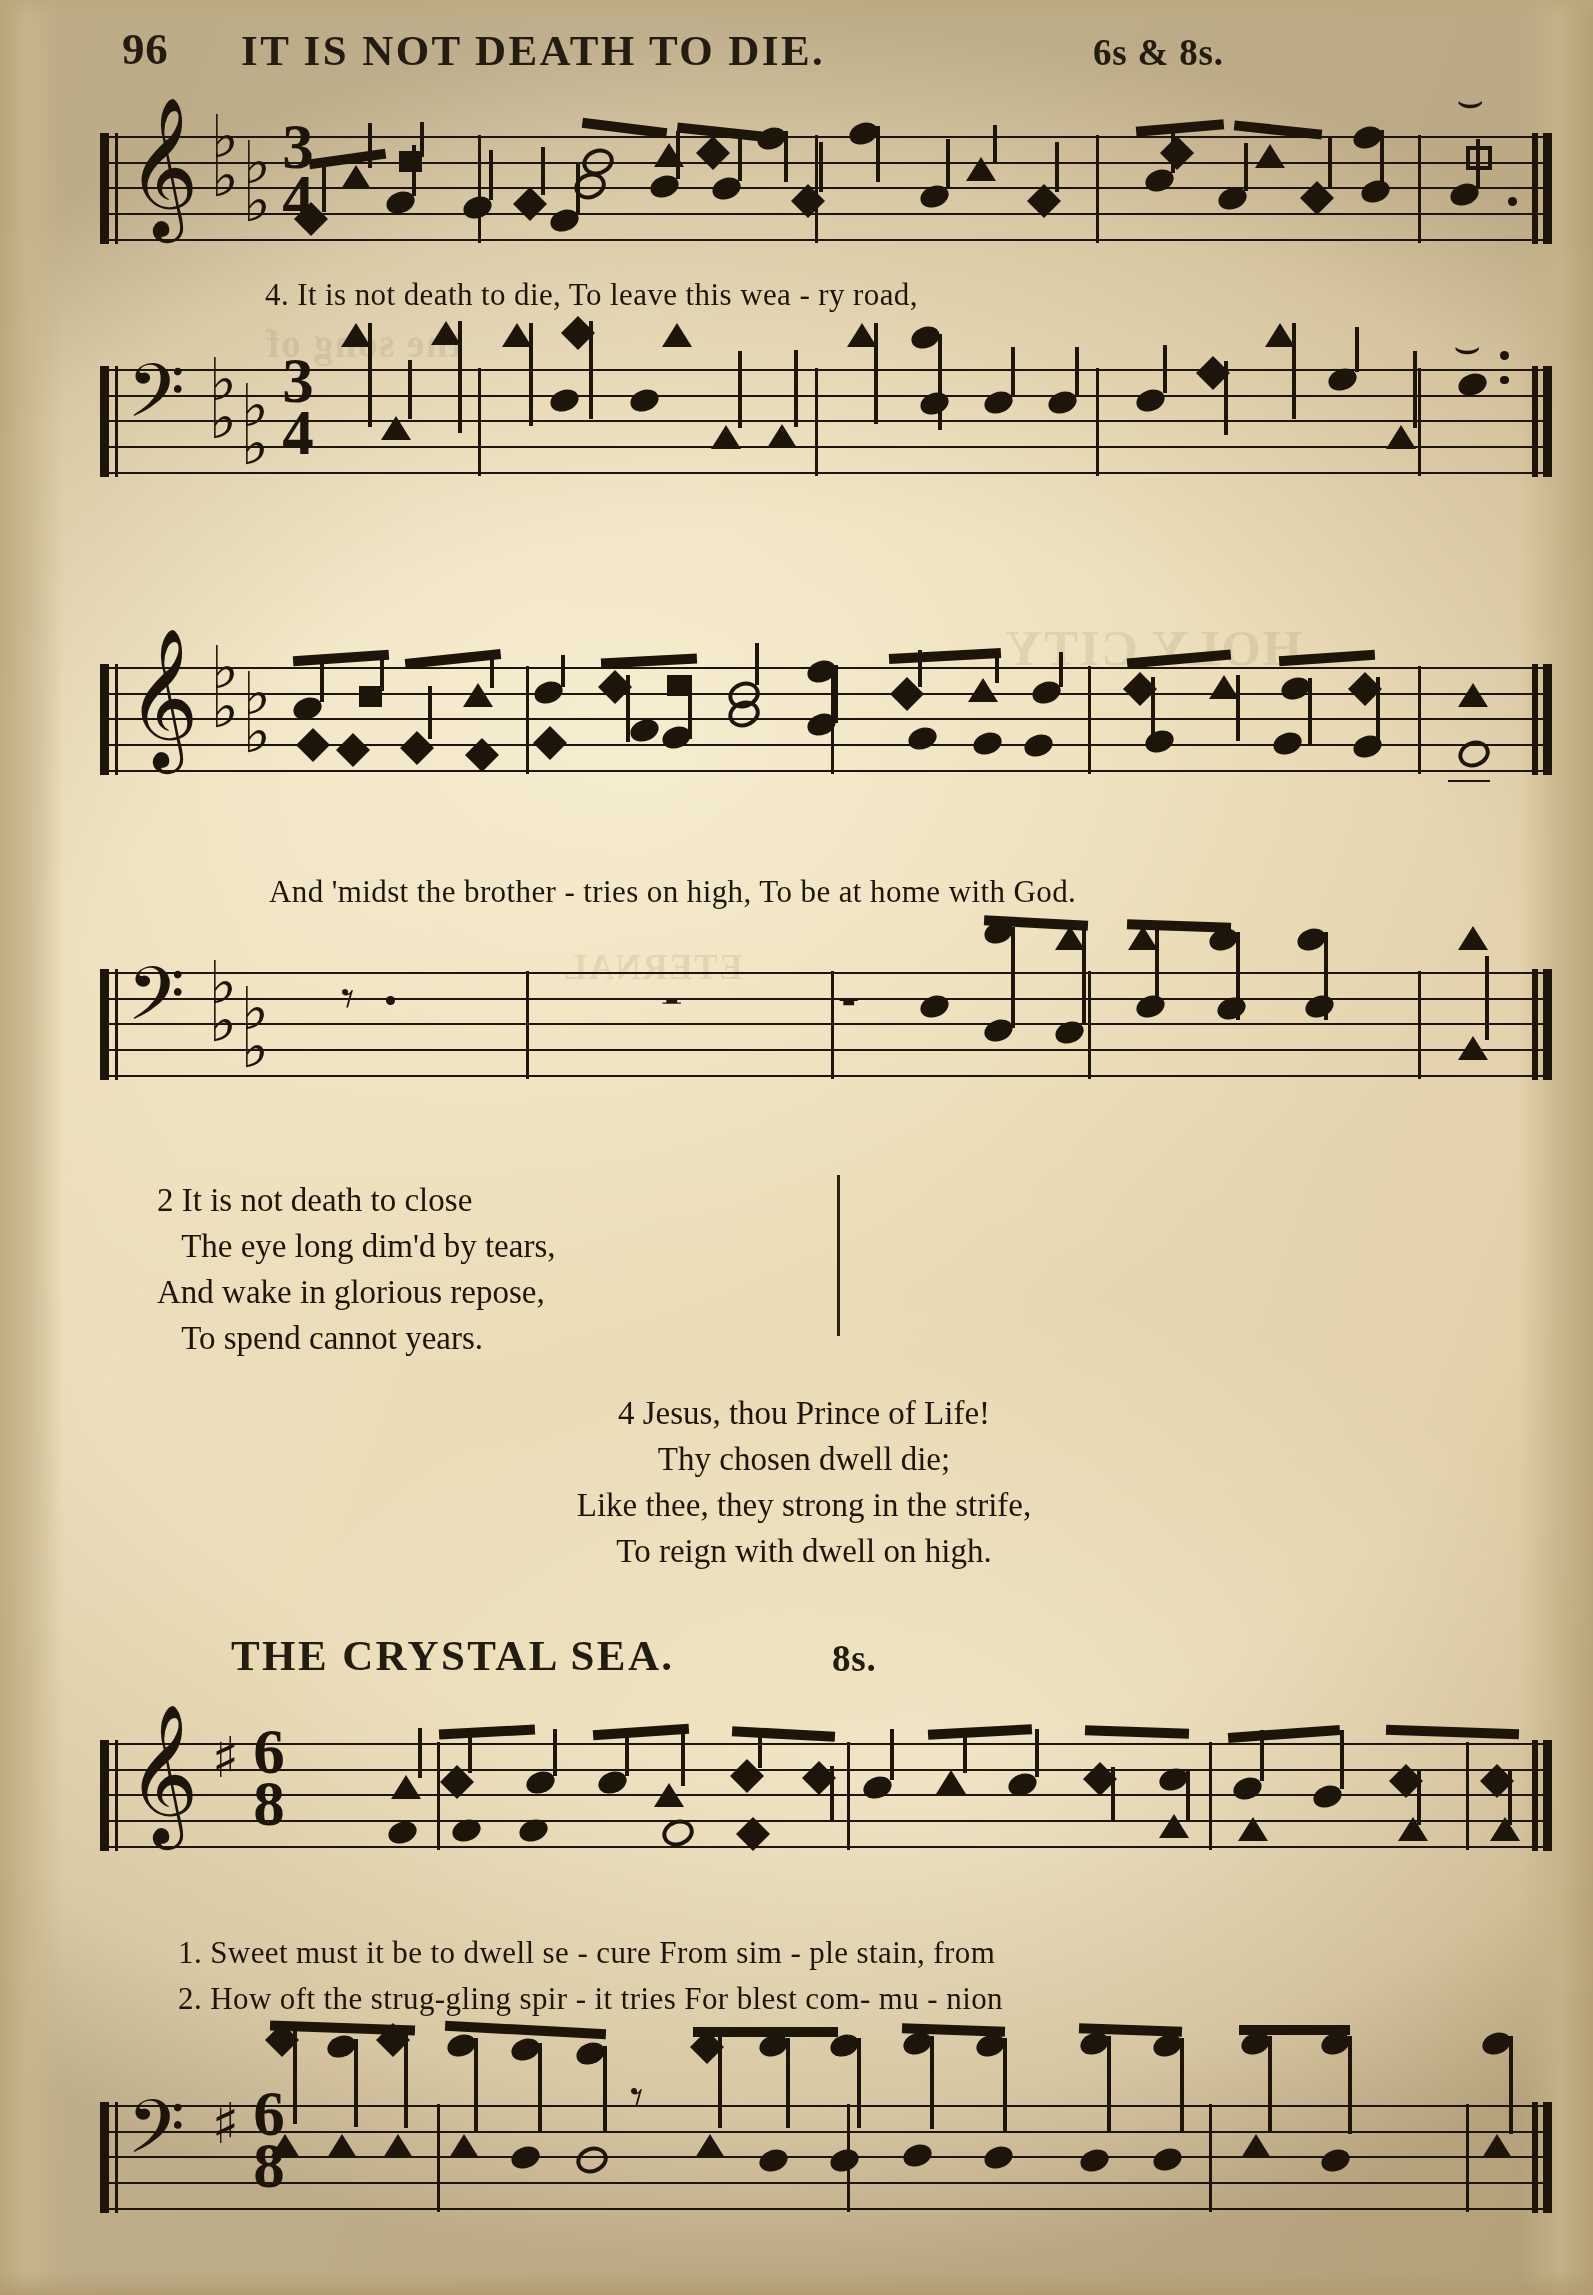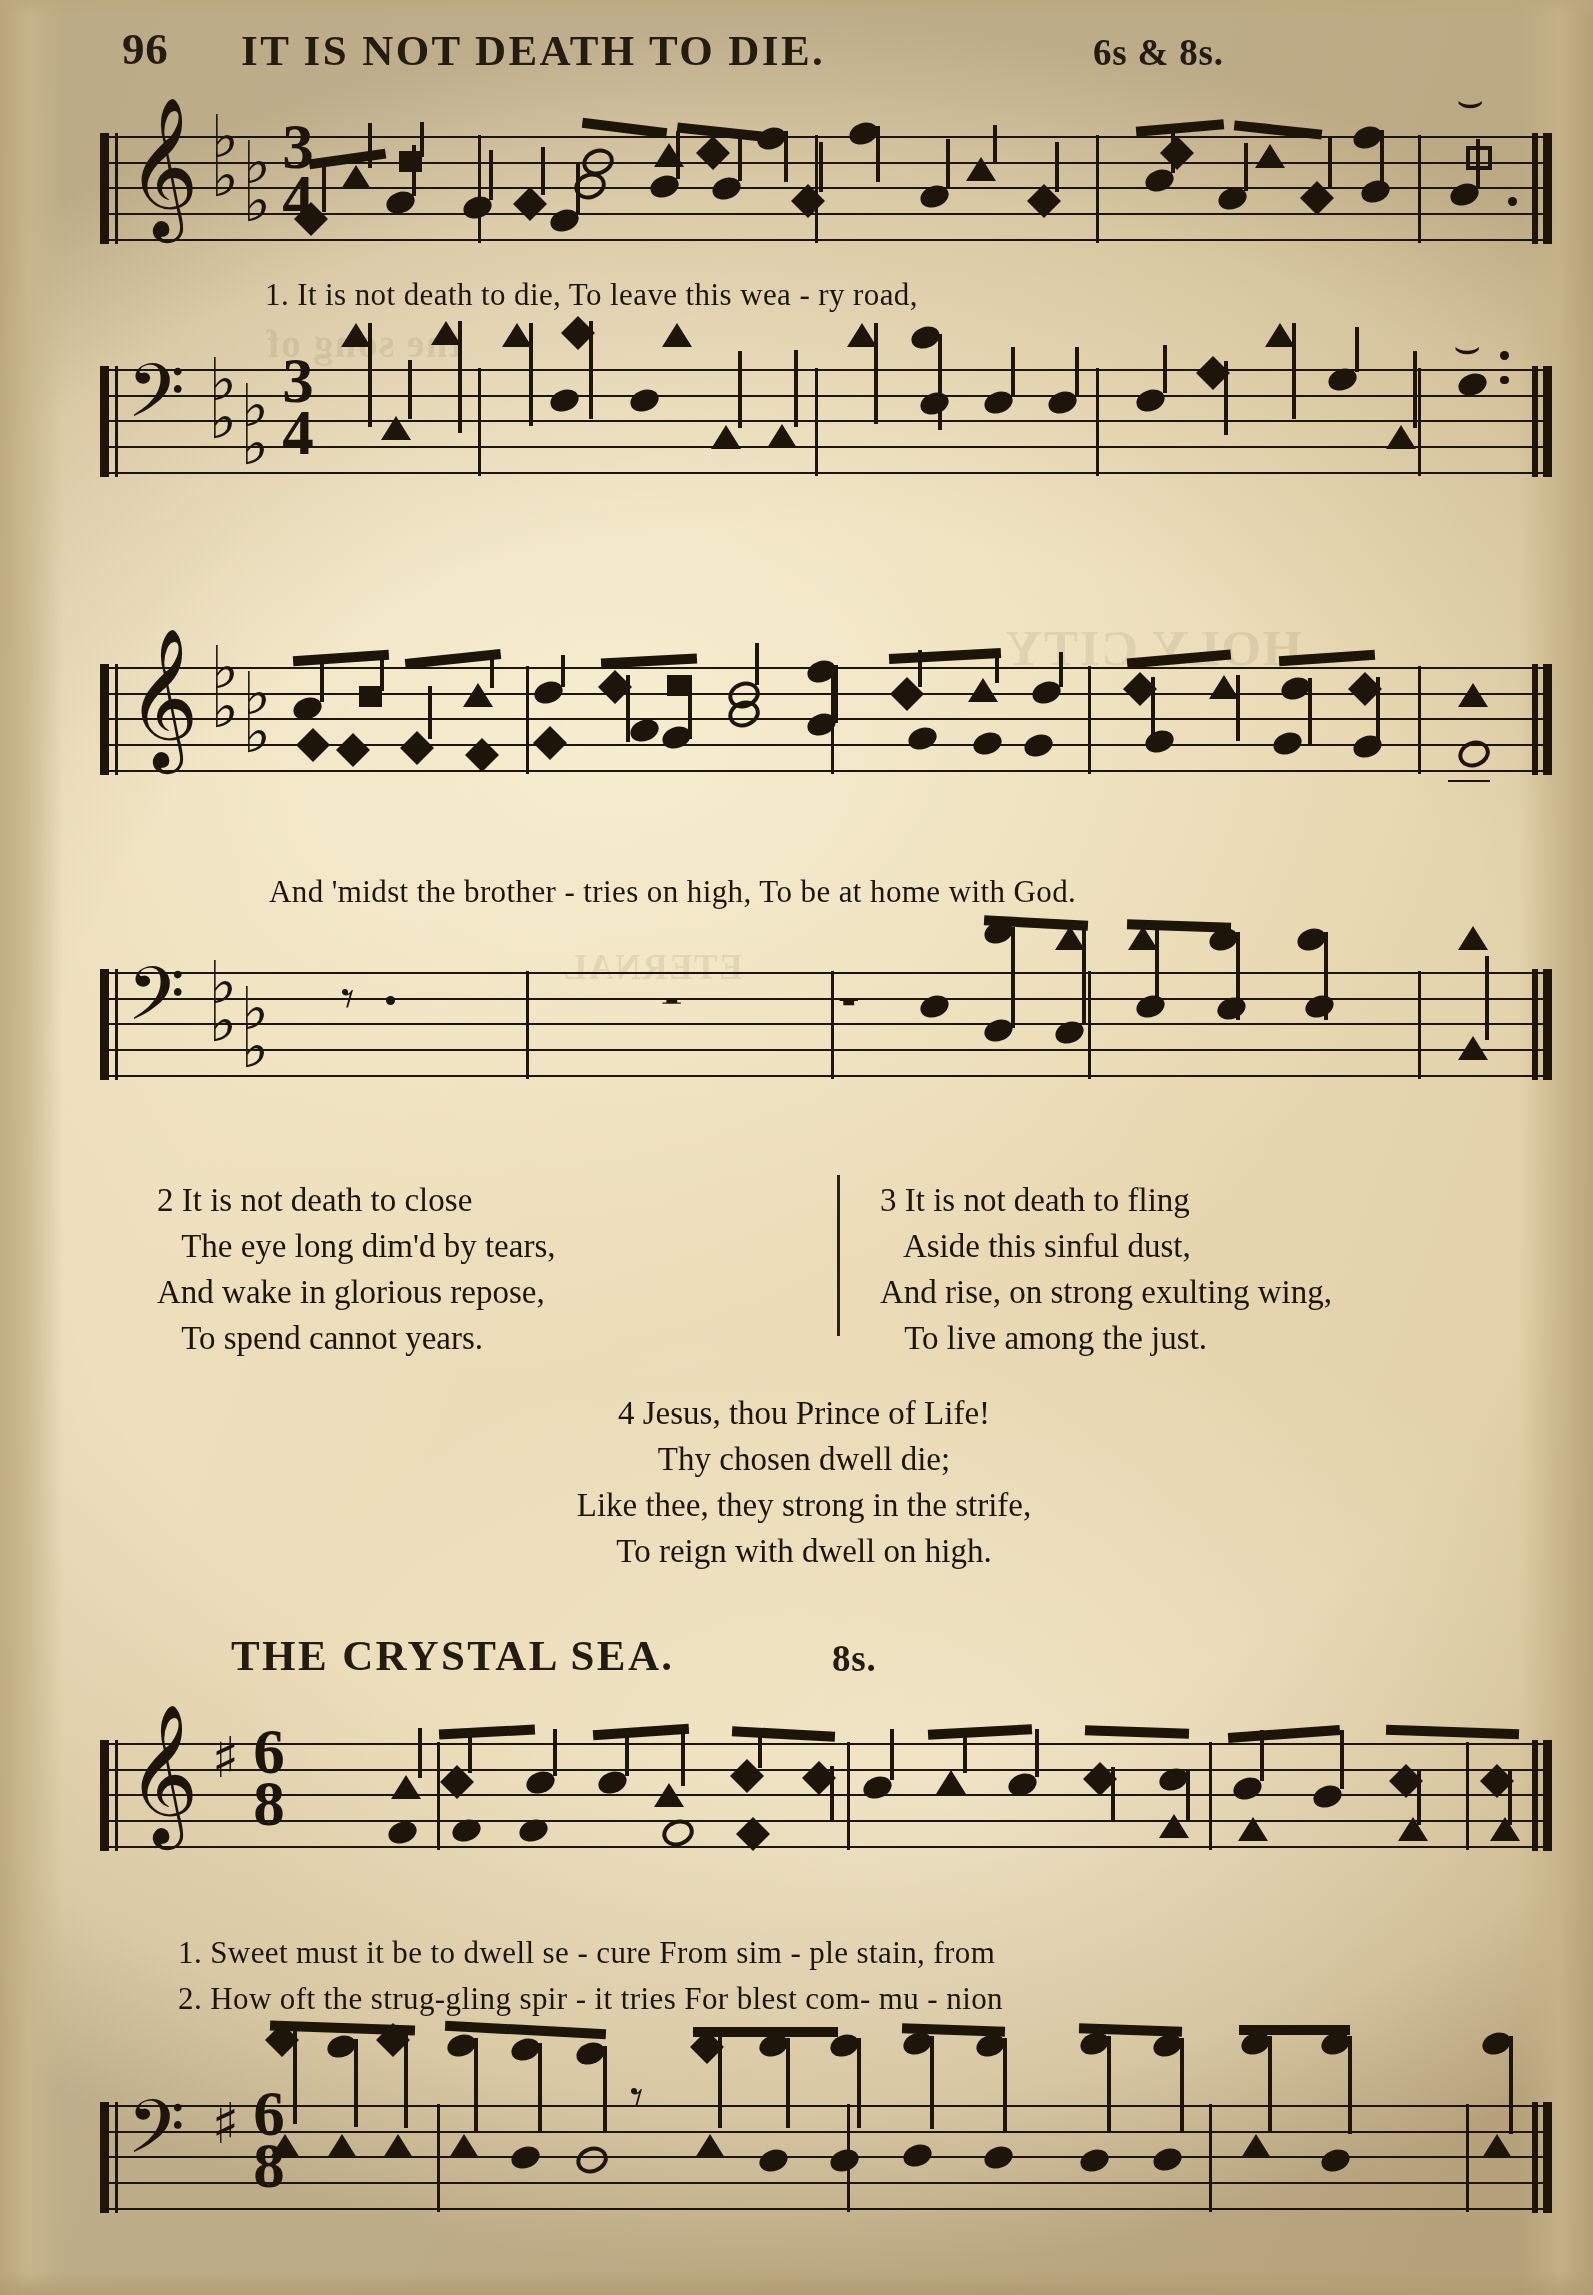--- a/index.html
+++ b/index.html
@@ -405,21 +405,21 @@
 
     <div class="flagbeam" style="left:482px; top:11.2px; width:85px; transform: rotate(7deg);"></div>
     <div class="flagbeam" style="left:577px; top:14.5px; width:85px; transform: rotate(6deg);"></div>
     <div class="flagbeam" style="left:1036px; top:11.2px; width:88px; transform: rotate(-5deg);"></div>
     <div class="flagbeam" style="left:1134px; top:13px; width:88px; transform: rotate(6deg);"></div>
     <div class="flagbeam" style="left:209px; top:42px; width:77px; transform: rotate(-8deg);"></div>
 
     <div class="fermata" style="left:1356px; top:-37px;">⌣</div>
   </div>
 
-  <div class="lyric-line" style="left:265px; top:277px;">1.  It      is    not  death       to      die,     To   leave this wea - ry    road,</div>
+  <div class="lyric-line" style="left:265px; top:277px;">4.  It      is    not  death       to      die,     To   leave this wea - ry    road,</div>
 
   <div class="system" style="left:100px; top:345px; width:1446px; height:185px;">
     <div class="staff" style="top:24px; width:1446px; height:104px;">
       <div class="line" style="top:0px;"></div>
       <div class="line" style="top:26px;"></div>
       <div class="line" style="top:51px;"></div>
       <div class="line" style="top:77px;"></div>
       <div class="line" style="top:103px;"></div>
     </div>
     <div class="barline thick" style="left:0px; top:21px; height:111px;"></div>
@@ -749,26 +749,20 @@
     <div class="flagbeam" style="left:1027px; top:-27px; width:104px; transform: rotate(2deg);"></div>
   </div>
 
   <div class="verse" style="left:157px; top:1177px;">
     <span class="ln">2 It is not death to close</span>
     <span class="ln">   The eye long dim'd by tears,</span>
     <span class="ln">And wake in glorious repose,</span>
     <span class="ln">   To spend cannot years.</span>
   </div>
   <div class="verse-divider" style="left:837px; top:1175px; height:161px;"></div>
-  <div class="verse" style="left:880px; top:1177px;">
-    <span class="ln">3 It is not death to fling</span>
-    <span class="ln">   Aside this sinful dust,</span>
-    <span class="ln">And rise, on strong exulting wing,</span>
-    <span class="ln">   To live among the just.</span>
-  </div>
 
   <div class="verse-center" style="left:354px; top:1390px; width:900px;">
     <span class="ln">4 Jesus, thou Prince of Life!</span>
     <span class="ln">Thy chosen dwell die;</span>
     <span class="ln">Like thee, they strong in the strife,</span>
     <span class="ln">To reign with dwell on high.</span>
   </div>
 
   <div class="hymn-head hymn-title" style="left:231px; top:1631px;">THE CRYSTAL SEA.</div>
   <div class="hymn-head hymn-meter" style="left:832px; top:1637px;">8s.</div>

